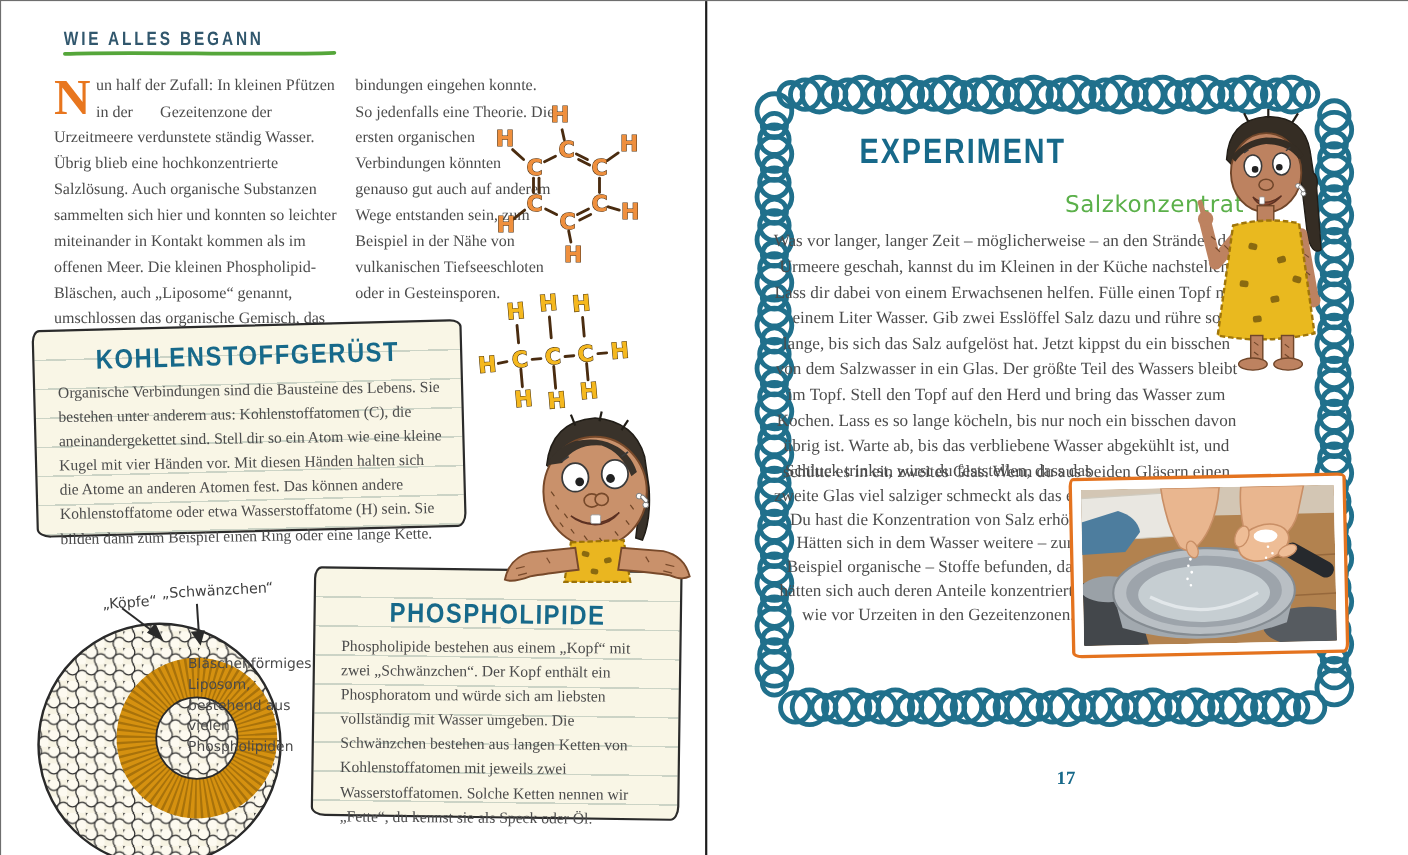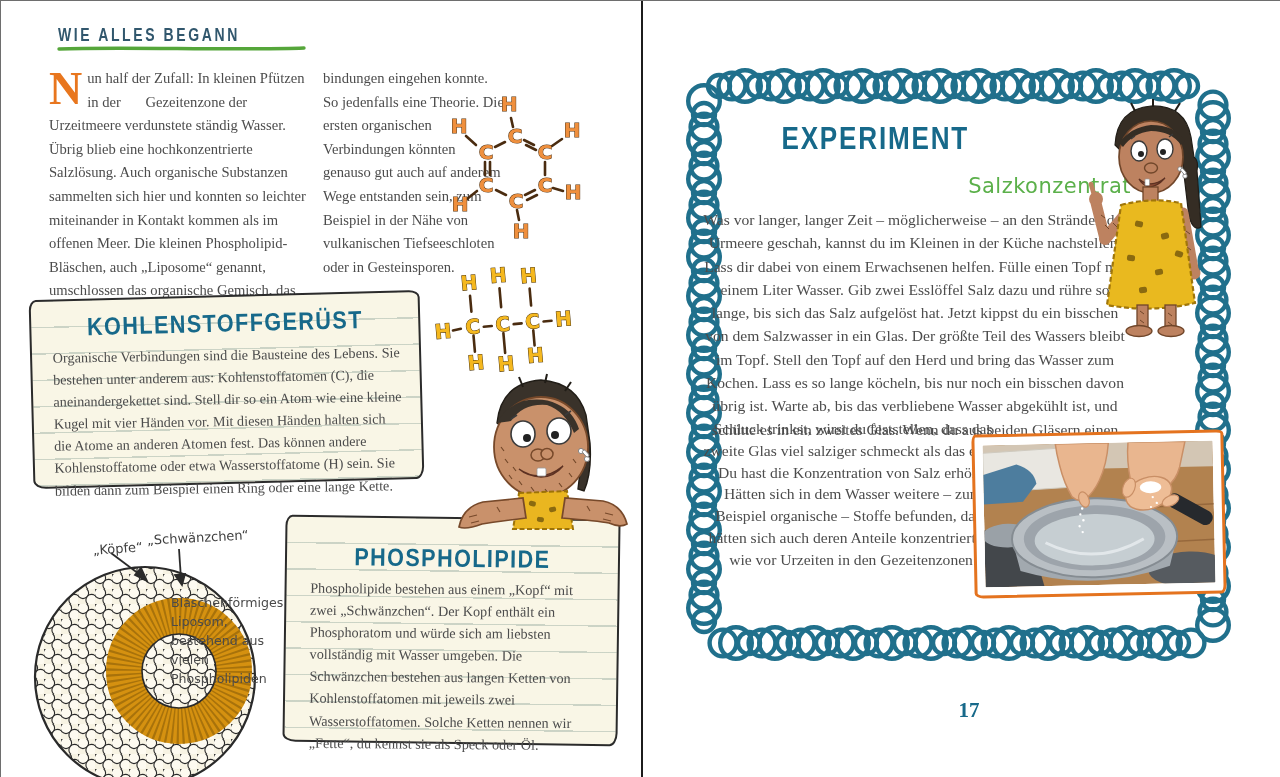--- a/index.html
+++ b/index.html
@@ -83,21 +83,21 @@
     color:#4c4c4c; font-size:15.6px; line-height:21.8px;}
   .cavewoman{position:absolute; left:1086px; top:98px;}
   .photo-frame{
     position:absolute; left:972px; top:431px; width:252px; height:164px;
     border:3.5px solid #e4731f; border-radius:4px 8px 5px 9px / 8px 4px 9px 5px;
     background:#ffffff; padding:8px; box-sizing:border-box; transform:rotate(-1.2deg);
   }
   .photo-inner{width:100%; height:100%; overflow:hidden; border-radius:1px;}
   .page-number{
     position:absolute; left:942px; top:697px; width:52px; text-align:center;
-    color:#17698a; font-family:"Liberation Serif", serif; font-weight:bold; font-size:21px;
+    color:#17698a; font-family:"Liberation Serif", serif; font-weight:bold; font-size:17px;
   }
 </style>
 </head>
 <body>
 
 <div class="canvas">
 
   <div>
 
     <div class="section-header">WIE ALLES BEGANN</div>

